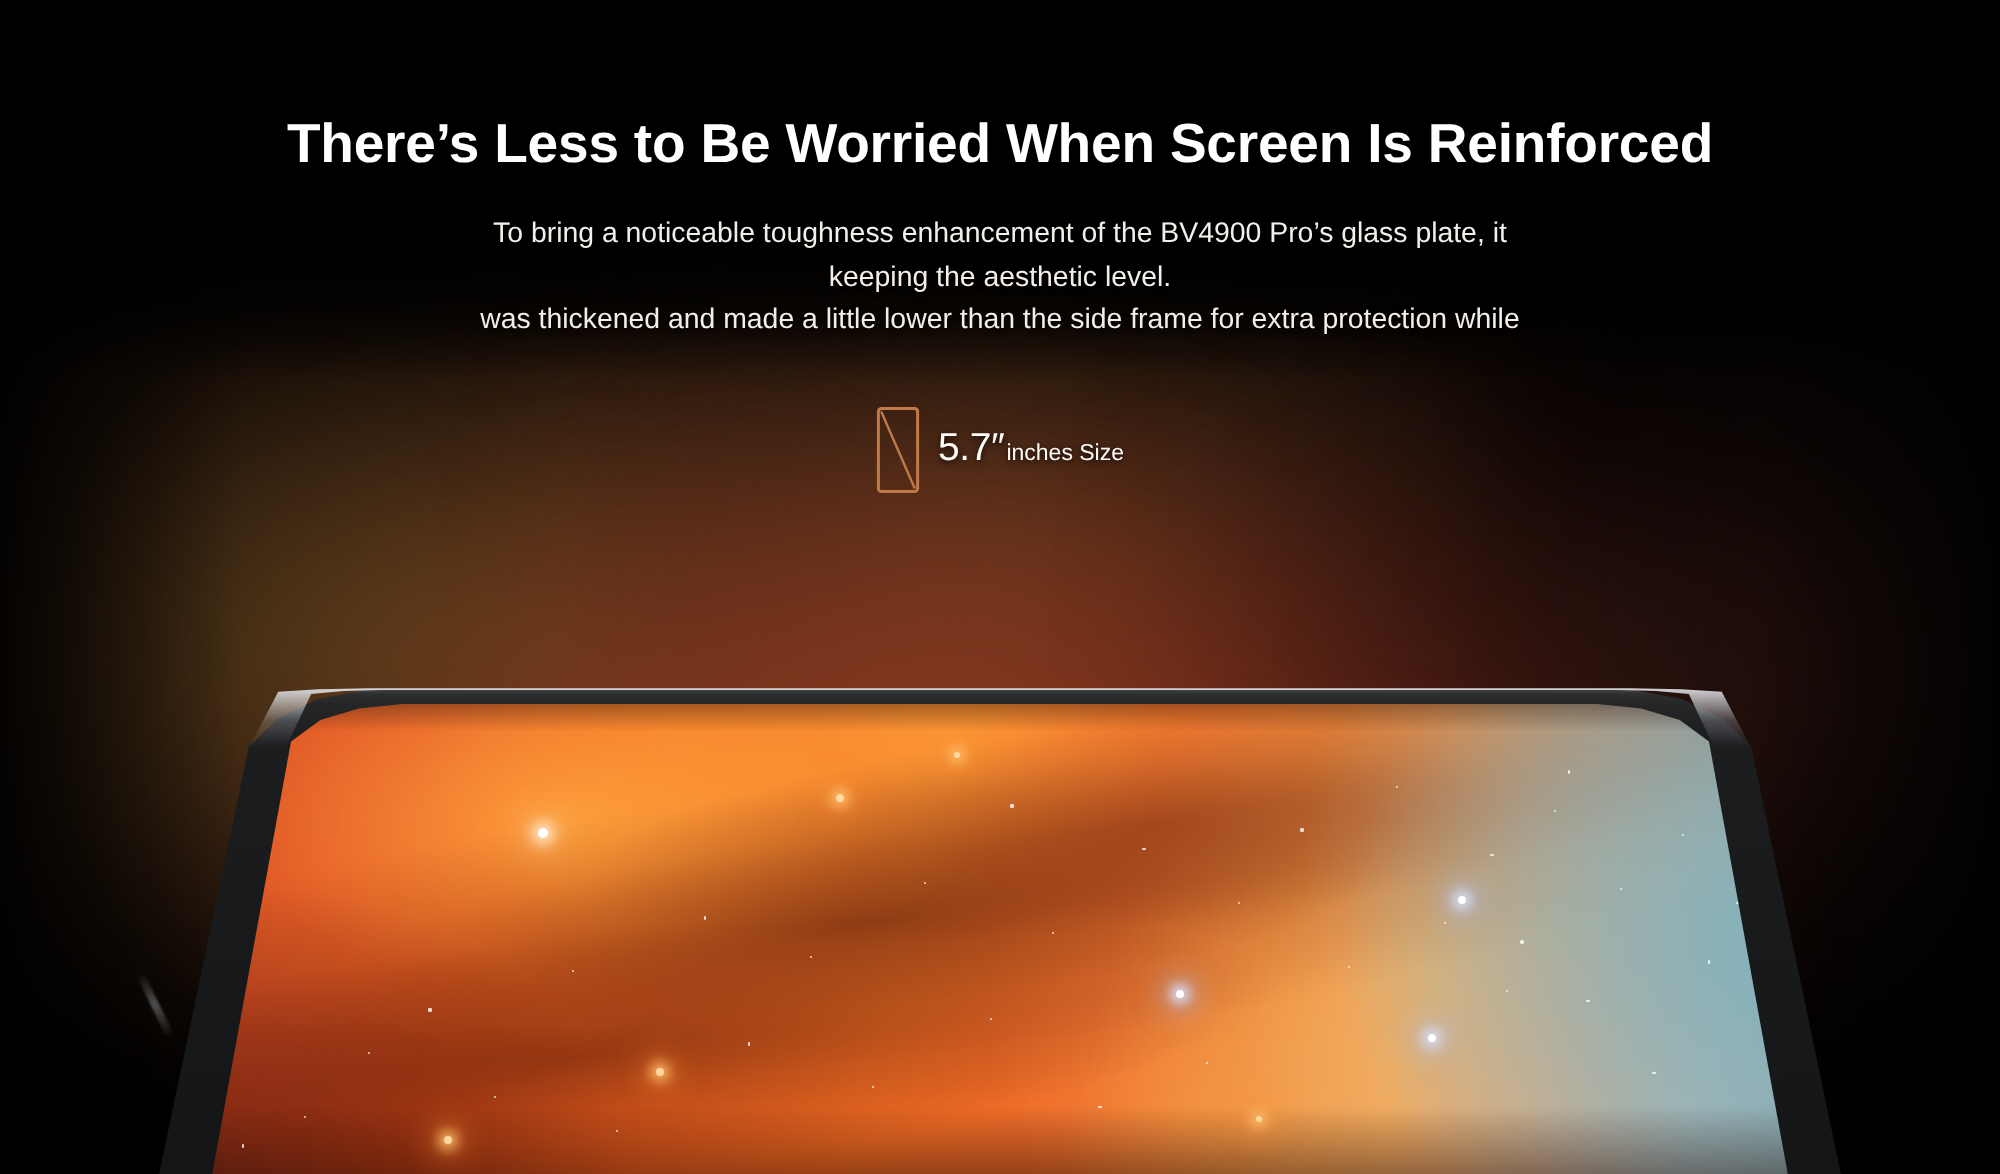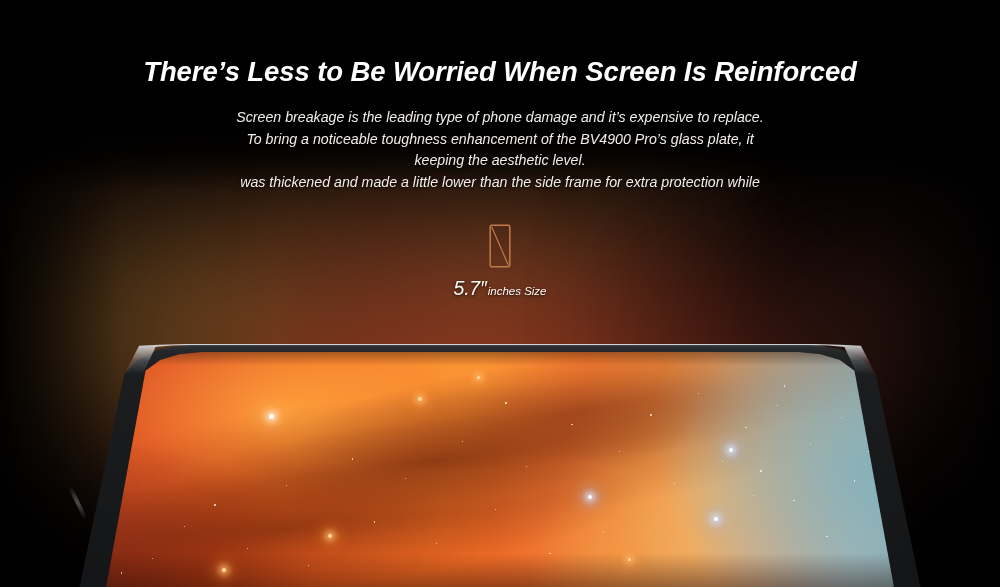--- a/index.html
+++ b/index.html
@@ -59,21 +59,21 @@
     position:absolute; left:0; top:0; width:100%; height:190px;
     background:linear-gradient(to bottom, #000 0%, #000 52%, rgba(0,0,0,0.72) 80%, rgba(0,0,0,0) 100%);
   }
   .vignette-sides {
     position:absolute; inset:0;
     background:linear-gradient(to right, rgba(0,0,0,0.92) 0%, rgba(0,0,0,0.25) 12%,
       rgba(0,0,0,0) 28%, rgba(0,0,0,0) 72%, rgba(0,0,0,0.30) 88%, rgba(0,0,0,0.94) 100%);
   }
 
   
-  .copy { position:absolute; left:0; top:0; width:1000px; z-index:6; text-align:center;font-style:italic; }
+  .copy { position:absolute; left:0; top:0; width:1000px; z-index:6; text-align:center; }
 
   .headline {
     color:#ffffff;
     font-weight:bold;
     font-size:27.5px;
     line-height:33px;
     letter-spacing:-0.1px;
     padding-top:55px;
     text-shadow:0 1px 3px rgba(0,0,0,0.85);
   }
@@ -86,21 +86,21 @@
     line-height:21.5px;
     text-shadow:0 1px 3px rgba(0,0,0,0.8);
   }
   .paragraph span { display:block; }
 
   
   .specs {
     margin-top:31px;
     display:flex; justify-content:center; align-items:center; gap:58px;
   }
-  .spec { display:flex; align-items:center; gap:9px;flex-direction:column; }
+  .spec { display:flex; align-items:center; gap:9px; }
 
   .spec-icon { flex:0 0 auto; display:block; }
 
   .spec-text { color:#fdfbf8; white-space:nowrap; text-shadow:0 1px 3px rgba(0,0,0,0.8); }
   .spec-value { font-size:19.5px; letter-spacing:-0.2px; }
   .spec-unit  { font-size:11.5px; margin-left:1px; }
   .spec-unit.spaced { margin-left:5px; }
 
   
   .phone {
@@ -209,21 +209,20 @@
     <div class="vignette-sides"></div>
   </div>
 
   <div class="copy">
 
     <h1 class="headline">
       <span class="l1">There’s Less to Be Worried When Screen Is Reinforced</span>
     </h1>
 
     <p class="paragraph">
-      <span>Screen breakage is the leading type of phone damage and it’s expensive to replace.</span>
       <span>To bring a noticeable toughness enhancement of the BV4900 Pro’s glass plate, it</span>
       <span>keeping the aesthetic level.</span>
       <span>was thickened and made a little lower than the side frame for extra protection while</span>
     </p>
 
     <div class="specs">
 
       <div class="spec">
         <svg class="spec-icon" width="22" height="44" viewBox="0 0 22 44">
           <rect x="1.2" y="1.2" width="19.6" height="41.6" rx="1.6" fill="none" stroke="#c07a4a" stroke-width="1.5"></rect>

